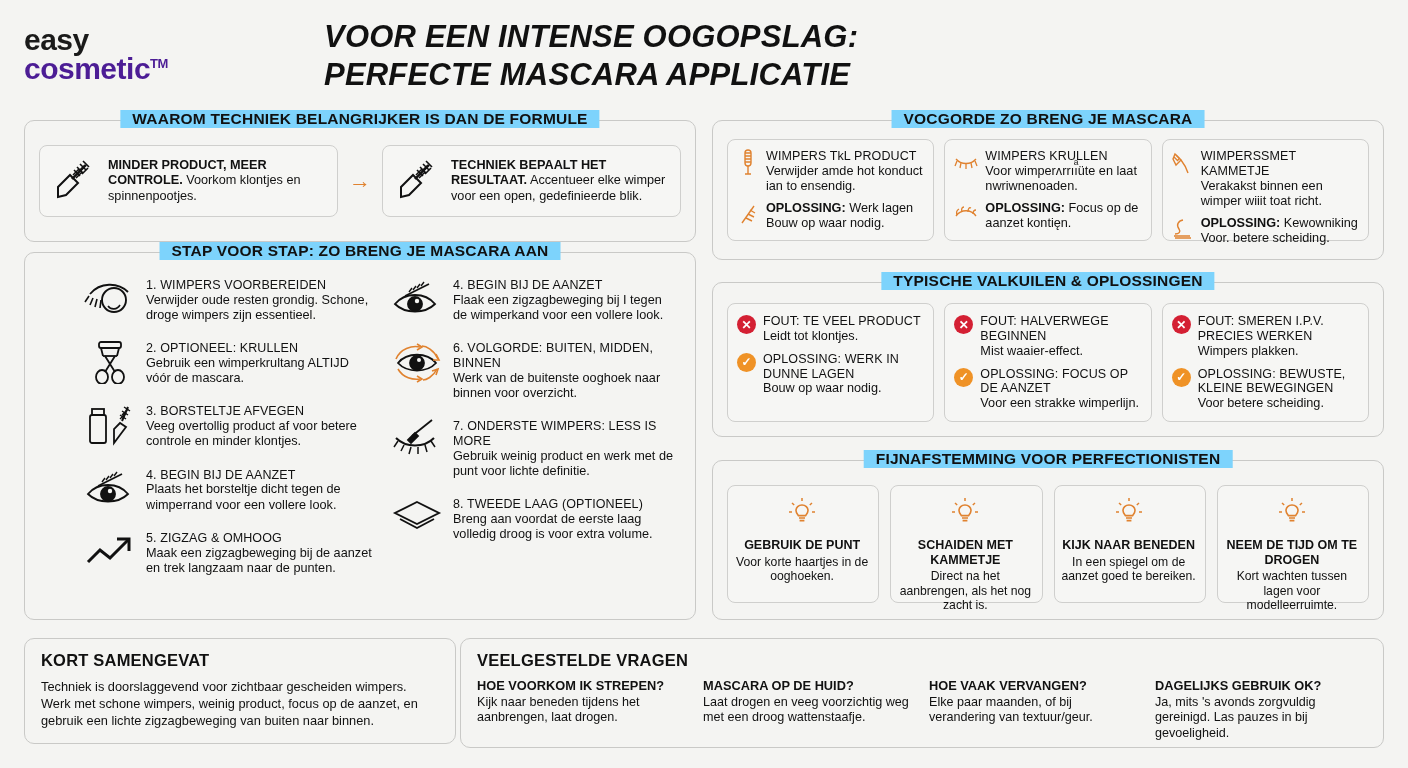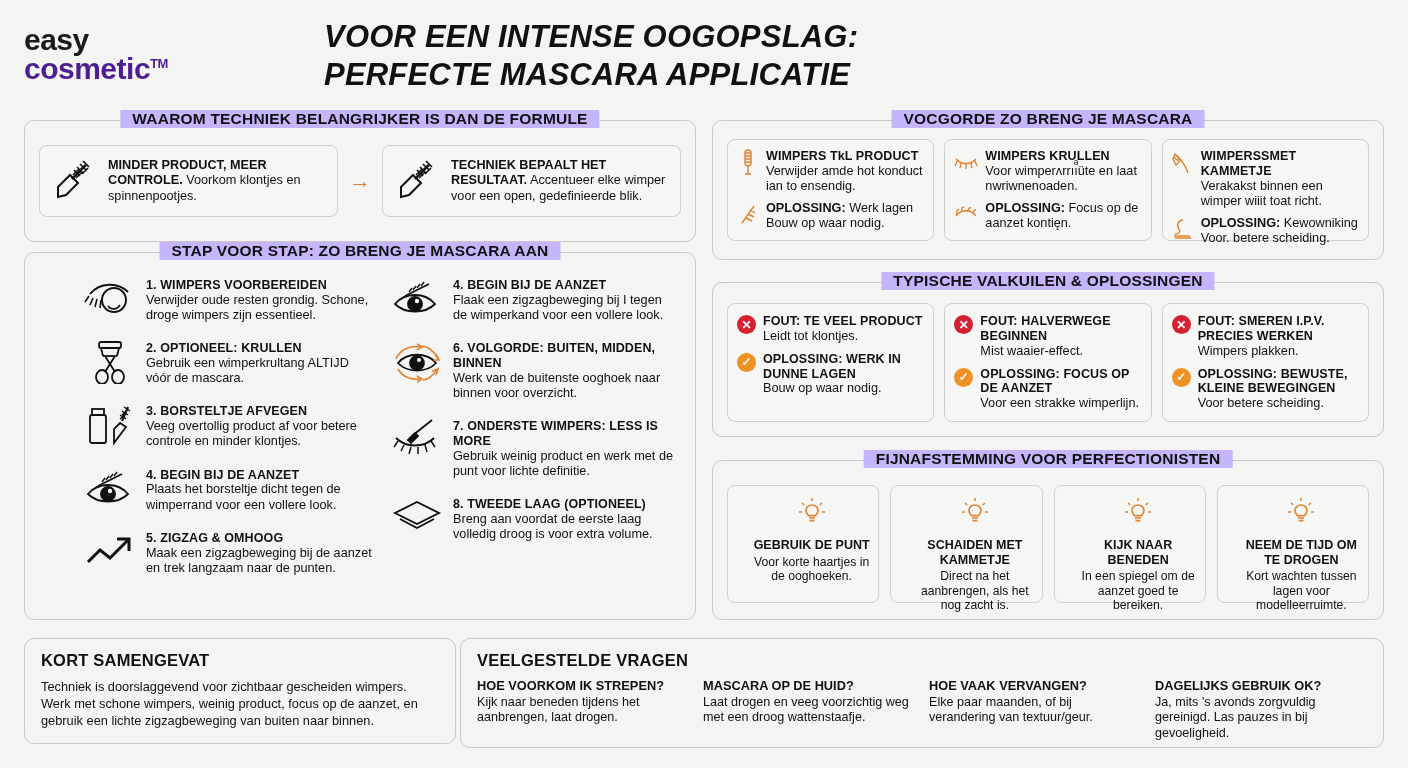--- a/index.html
+++ b/index.html
@@ -19,27 +19,27 @@
   .logo-l2 { font-size: 30px; font-weight: bold; letter-spacing: -0.5px; line-height: 0.95; color: #4c1d95; }
   .logo-l2 sup { font-size: 13px; vertical-align: super; font-weight: bold; }
   .title { flex: 1; padding-right: 110px; font-style: italic; }
   .title-line { font-size: 31px; font-weight: bold; letter-spacing: 0.2px; line-height: 1.22;
                 text-transform: uppercase; font-stretch: condensed; }
 
   
   .sec { position: absolute; border: 1.5px solid #c9c9c7; border-radius: 10px; background: #f4f4f2; }
   .sec > .sec-title {
     position: absolute; top: -11px; left: 50%; transform: translateX(-50%);
-    background: #c4b5fd; padding: 0 12px; font-size: 15.5px; font-weight: bold;
+    background: #7dd3fc; padding: 0 12px; font-size: 15.5px; font-weight: bold;
     letter-spacing: 0.2px; white-space: nowrap; text-transform: uppercase;
   }
   .card { border: 1.2px solid #cfcfcd; border-radius: 8px; background: #f6f6f4; }
 
   
-  .h { font-weight: bold; font-size: 12.5px; letter-spacing: 0.1px; line-height: 1.18; }
+  .h { font-weight: normal; font-size: 12.5px; letter-spacing: 0.1px; line-height: 1.18; }
   .b { font-size: 12.7px; line-height: 1.2; }
   .inline-h { font-weight: bold; }
 
   
   #secA { left: 24px; top: 120px; width: 672px; height: 122px; }
   .A-row { display: flex; align-items: center; padding: 16px 14px; gap: 0; height: 100%; }
   .A-card { flex: 1; display: flex; align-items: center; gap: 10px; padding: 12px 12px; height: 72px; }
   .A-arrow { width: 44px; text-align: center; color: #e0822f; font-size: 22px; font-weight: bold; flex: 0 0 44px; }
   .A-ico { flex: 0 0 46px; }
 
@@ -70,21 +70,21 @@
   .D-blk:last-child { margin-bottom: 0; }
   .badge { flex: 0 0 19px; width: 19px; height: 19px; border-radius: 50%; color: #fff;
            font-size: 12px; font-weight: bold; display: flex; align-items: center;
            justify-content: center; margin-top: 1px; line-height: 1; }
   .badge.x { background: #d42033; }
   .badge.ok { background: #ef9226; }
 
   
   #secE { left: 712px; top: 460px; width: 672px; height: 160px; }
   .E-row { display: flex; gap: 11px; padding: 24px 14px 16px 14px; height: 100%; }
-  .E-card { flex: 1; padding: 10px 7px 9px 24px; text-align: center;
+  .E-card { flex: 1; padding: 10px 7px 9px 5px; text-align: center;
             display: flex; flex-direction: column; align-items: center; justify-content: flex-start; }
   .E-bulb { margin-bottom: 12px; }
   .E-h { font-weight: bold; font-size: 12.5px; line-height: 1.16; margin-bottom: 2px; }
   .E-b { font-size: 12.2px; line-height: 1.2; }
 
   
   #secF { left: 24px; top: 638px; width: 432px; height: 106px; padding: 12px 16px; }
   .F-h { font-size: 16.5px; font-weight: bold; margin-bottom: 9px; letter-spacing: 0.2px; }
   .F-b { font-size: 12.8px; line-height: 1.31; }
 

